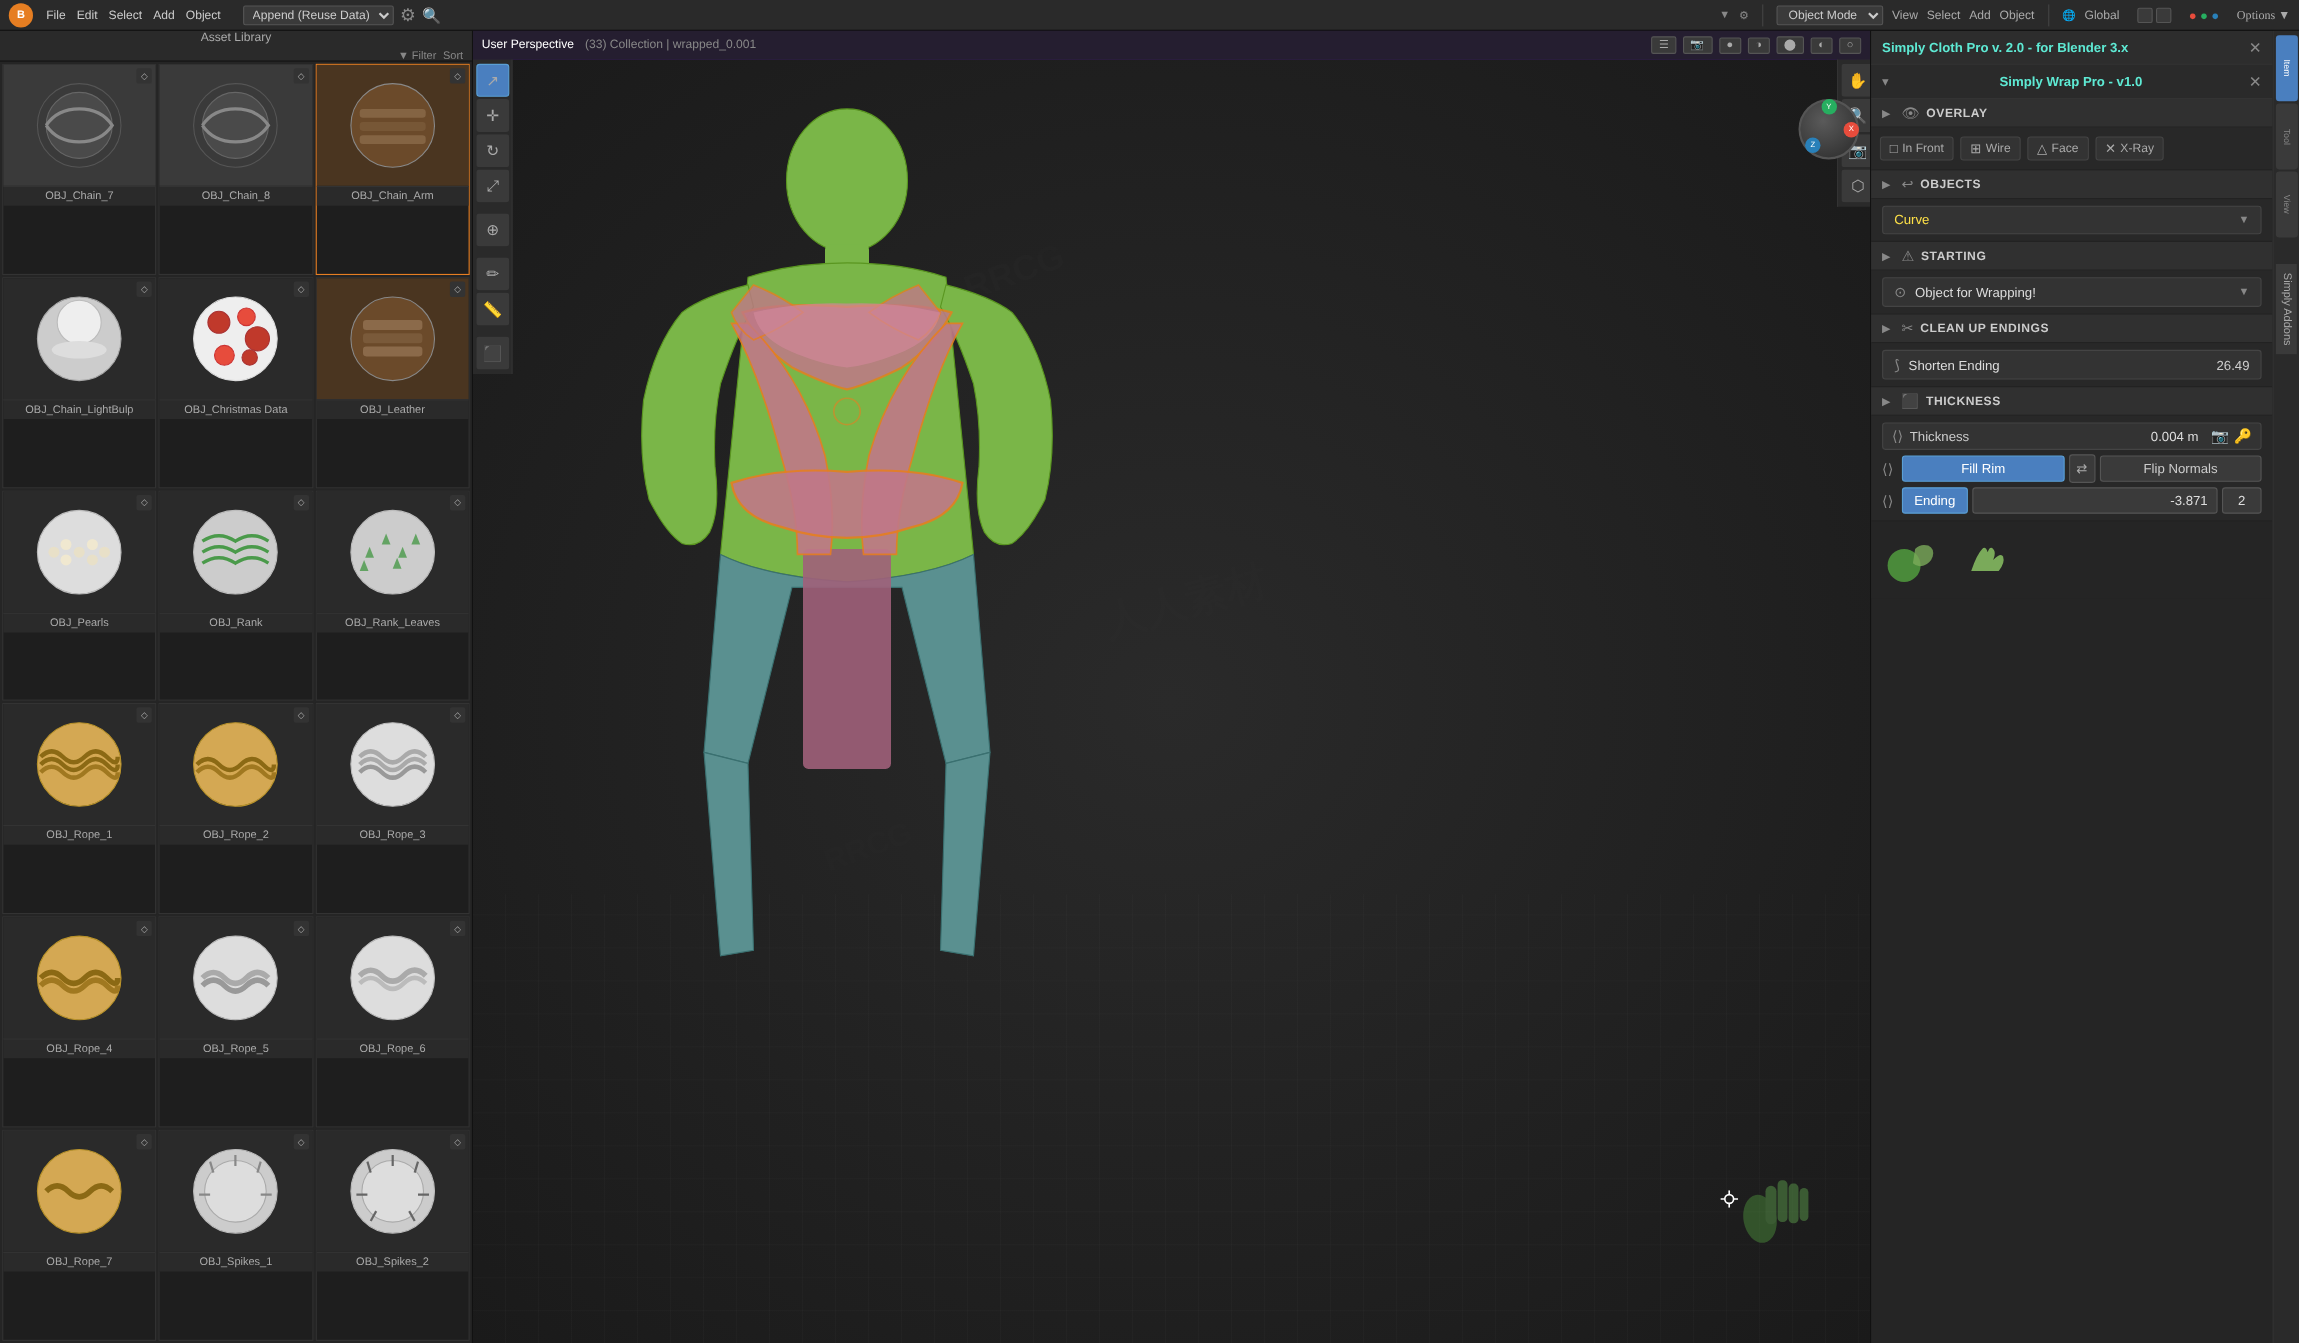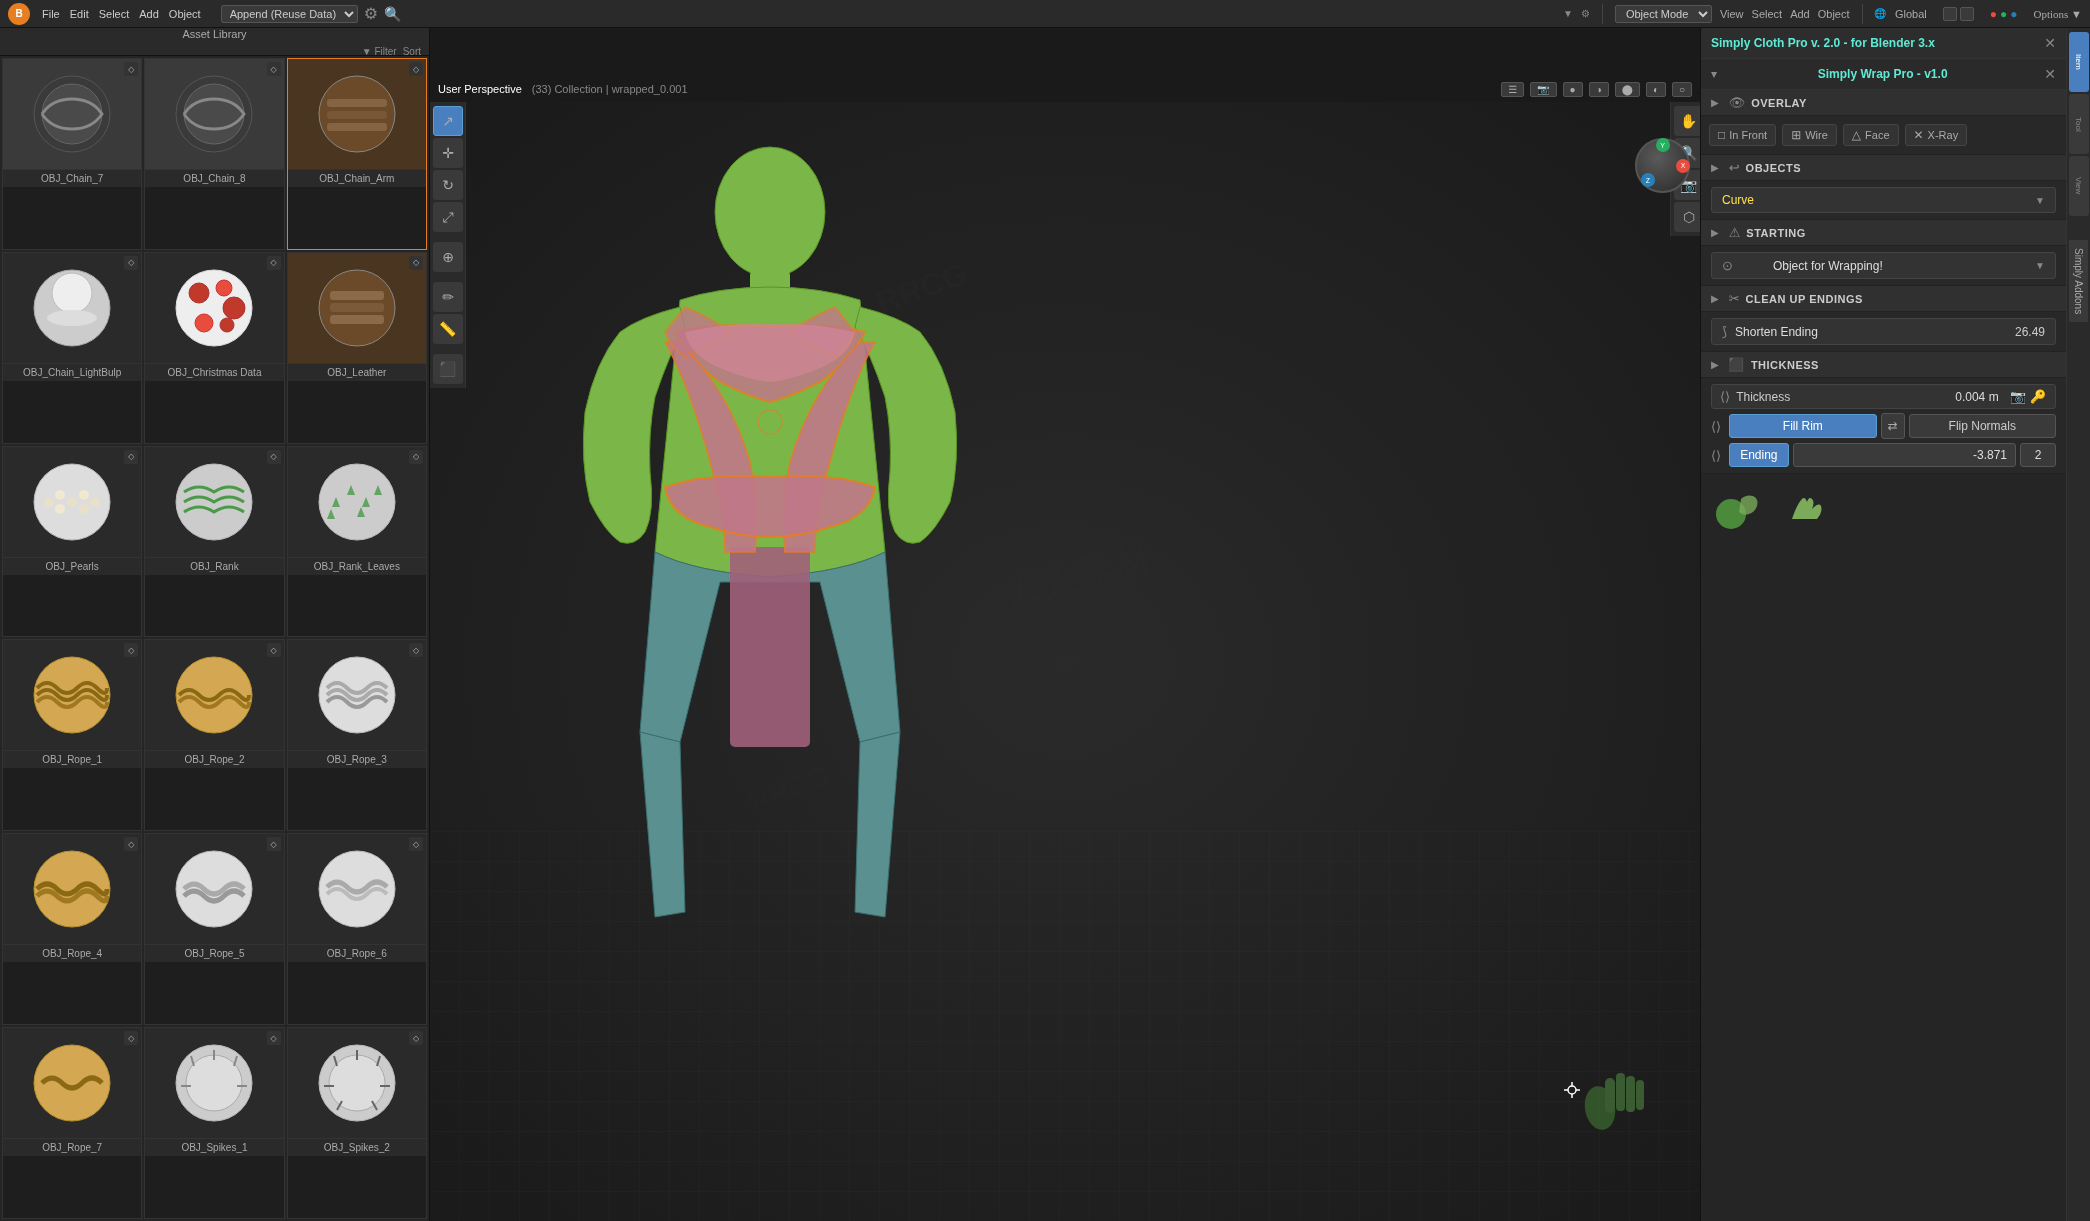--- a/index.html
+++ b/index.html
@@ -112,24 +112,23 @@
       display: flex; align-items: center; justify-content: center;
       font-size: 8px; color: #aaa;
     }
 
     
     .thumb-chain { background: #3a3a3a; }
 
     
     .viewport {
       flex: 1;
-      background: #000000;
+      background: #4c1d95;
       position: relative;
       overflow: hidden;
-      margin-top: 48px;
     }
     .viewport-header {
       position: absolute;
       top: 0; left: 0; right: 0;
       height: 26px;
       background: rgba(30,30,30,0.85);
       display: flex;
       align-items: center;
       padding: 0 8px;
       gap: 10px;
@@ -998,21 +997,21 @@
       </div>
 
       <div class="section-header">
         <span class="section-arrow">▶</span>
         <span class="section-icon">⚠</span>
         <span class="section-header-title">STARTING</span>
       </div>
       <div class="starting-section">
         <div class="starting-row">
           <span style="font-size:13px;color:#888;margin-right:8px;">⊙</span>
-          <span style="flex:1;font-size:12px;color:#ddd;margin-left:32px;">Object for Wrapping!</span>
+          <span style="flex:1;font-size:12px;color:#ddd;">Object for Wrapping!</span>
           <span style="font-size:10px;color:#888;">▼</span>
         </div>
       </div>
 
       <div class="section-header">
         <span class="section-arrow">▶</span>
         <span class="section-icon">✂</span>
         <span class="section-header-title">CLEAN UP ENDINGS</span>
       </div>
       <div class="cleanup-section">

